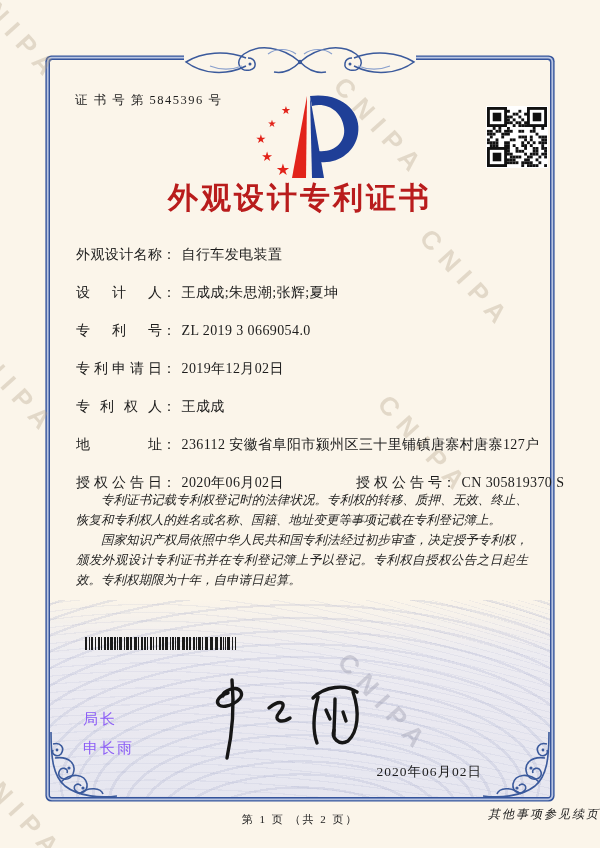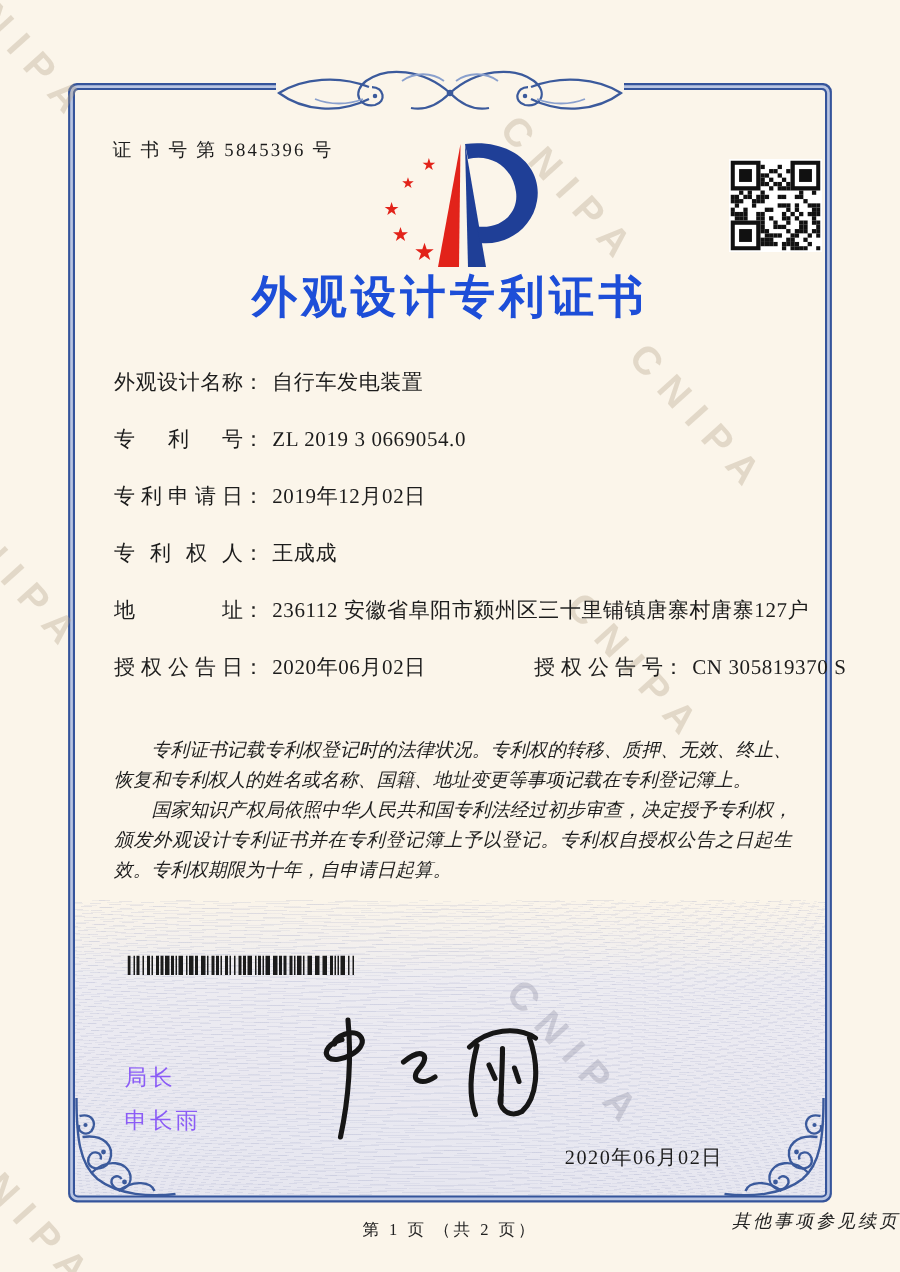--- a/index.html
+++ b/index.html
@@ -38,21 +38,21 @@
     background:
       repeating-radial-gradient(140% 55% at 50% 140%, rgba(138,146,188,.17) 0 1px, rgba(0,0,0,0) 1px 6px),
       repeating-radial-gradient(170% 70% at 20% -60%, rgba(138,146,188,.10) 0 1px, rgba(0,0,0,0) 1px 7px),
       linear-gradient(180deg, rgba(233,233,242,0) 0%, rgba(233,233,242,.85) 28%, rgba(229,229,240,.95) 100%);
   }
   .cert-no{left:25px;top:32px;z-index:3;font-size:12.5px;letter-spacing:1.5px;}
   .logo{left:200px;top:30px;z-index:3;}
   .qr{left:436px;top:46px;z-index:3;background:#fff;padding:1px;}
   .title{
     left:0;right:0;top:118px;z-index:3;margin:0;text-align:center;
-    font-size:30px;font-weight:bold;letter-spacing:3px;color:#1d4ed8;
+    font-size:30px;font-weight:bold;letter-spacing:3px;color:#b91c1c;
   }
   .fields{left:26px;top:186px;right:20px;z-index:3;font-size:14px;}
   .frow{position:relative;height:15px;margin-bottom:23px;white-space:nowrap;}
   .lbl{display:inline-block;width:86px;text-align:justify;text-align-last:justify;vertical-align:top;}
   .colon{display:inline-block;}
   .val{letter-spacing:.4px;margin-left:2px;}
   .col2{position:absolute;left:280px;top:0;}
   .paras{
     left:26px;top:430px;width:452px;z-index:3;
     font-size:12.5px;line-height:20px;text-align:justify;font-style:italic;color:#1f1f1f;
@@ -250,20 +250,24 @@
     </svg>
 
   <h1 class="title">外观设计专利证书</h1>
 
   <div class="fields">
     <div class="frow">
       <span class="lbl">外观设计名称</span><span class="colon">：</span>
       <span class="val">自行车发电装置</span>
     </div>
     <div class="frow">
+      <span class="lbl">设 计 人</span><span class="colon">：</span>
+      <span class="val">王成成;朱思潮;张辉;夏坤</span>
+    </div>
+    <div class="frow">
       <span class="lbl">专 利 号</span><span class="colon">：</span>
       <span class="val">ZL 2019 3 0669054.0</span>
     </div>
     <div class="frow">
       <span class="lbl">专利申请日</span><span class="colon">：</span>
       <span class="val">2019年12月02日</span>
     </div>
     <div class="frow">
       <span class="lbl">专 利 权 人</span><span class="colon">：</span>
       <span class="val">王成成</span>

